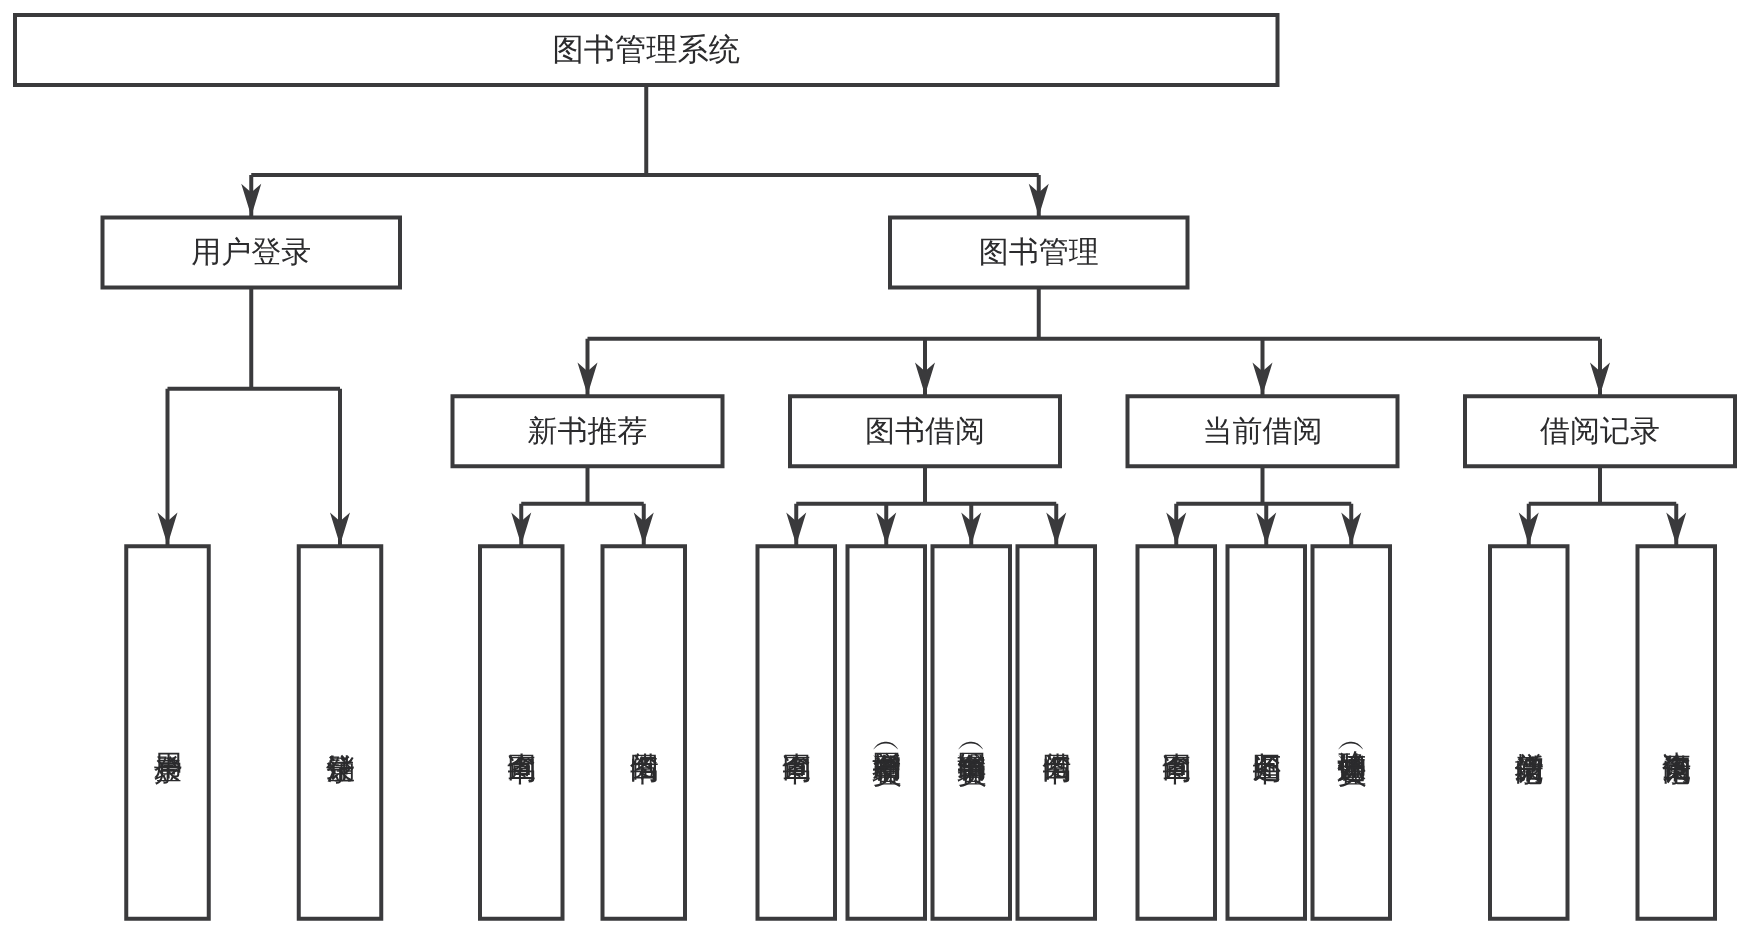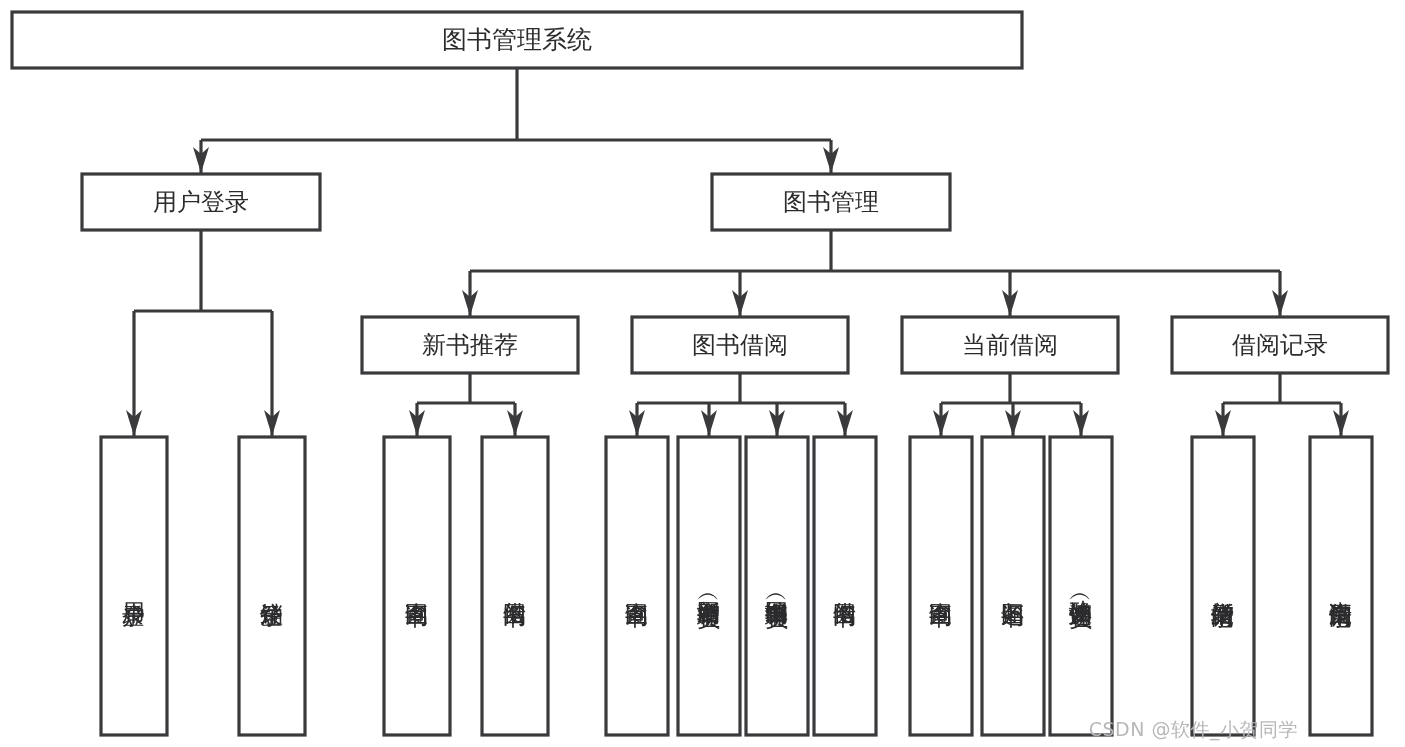--- a/index.html
+++ b/index.html
@@ -208,14 +208,13 @@
       <div class="vlabel-wrap" style="left: 1050px; top: 437px; width: 62px; height: 298px;">
         <div class="vtext">确认归还（管理员）</div>
       </div>
       <div class="vlabel-wrap" style="left: 1192px; top: 437px; width: 62px; height: 298px;">
         <div class="vtext">新增借阅记录</div>
       </div>
       <div class="vlabel-wrap" style="left: 1310px; top: 437px; width: 62px; height: 298px;">
         <div class="vtext">查询借阅记录</div>
       </div>
     </div>
-  <div id="watermark">CSDN @软件_小贺同学</div>
 </div>
 
 </body></html>

